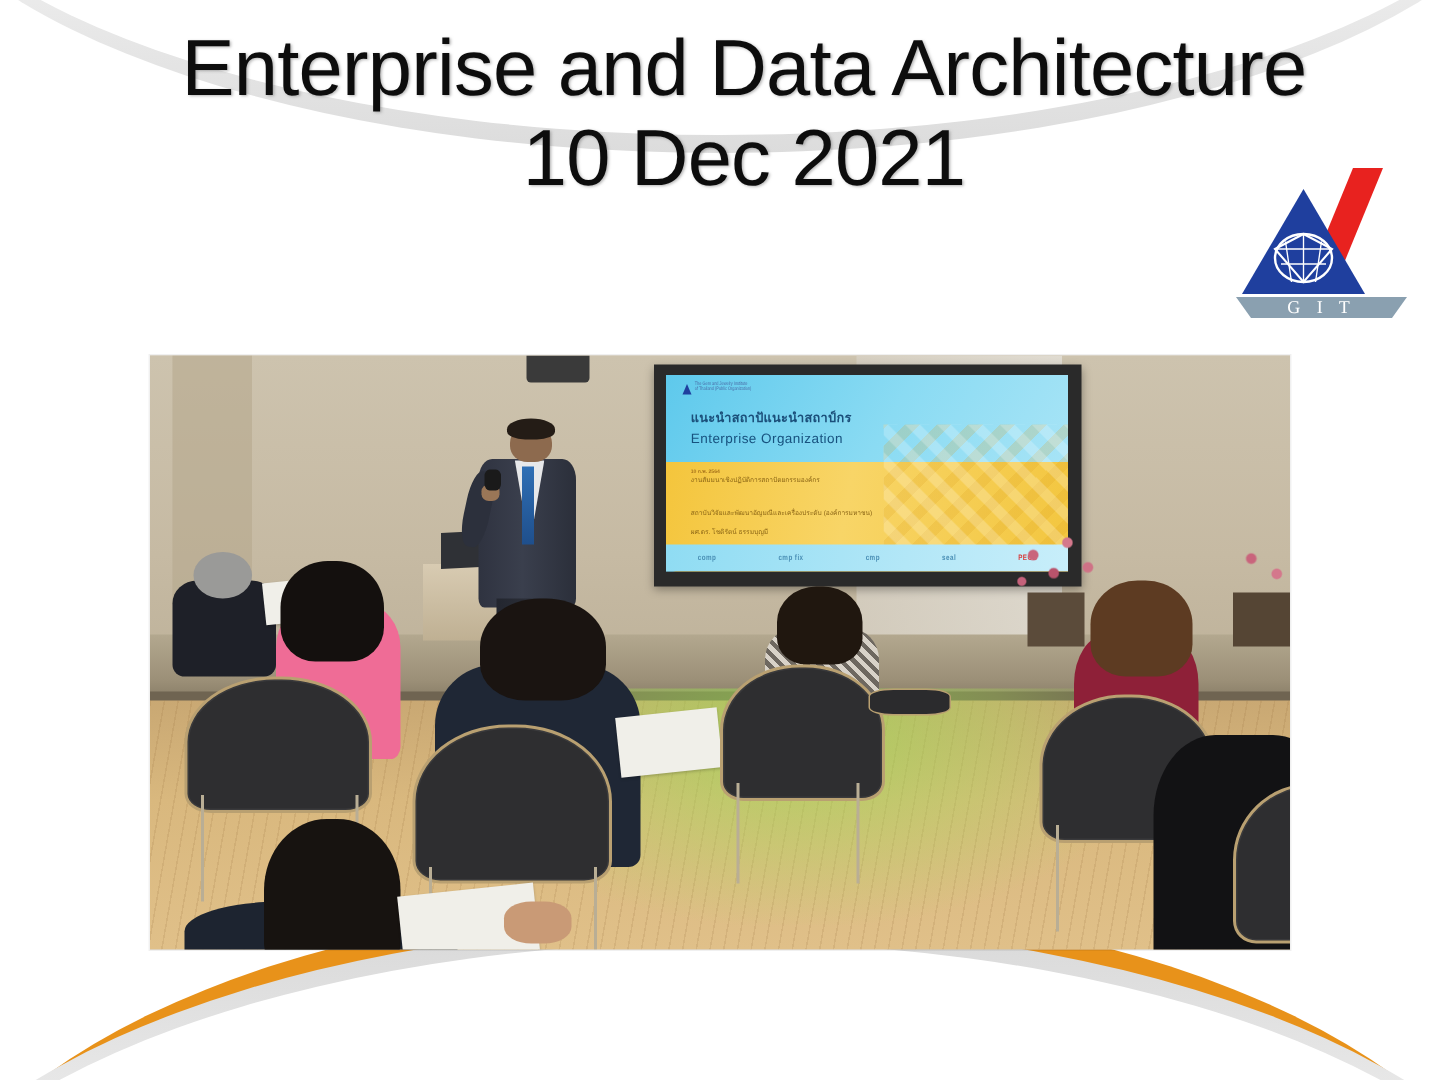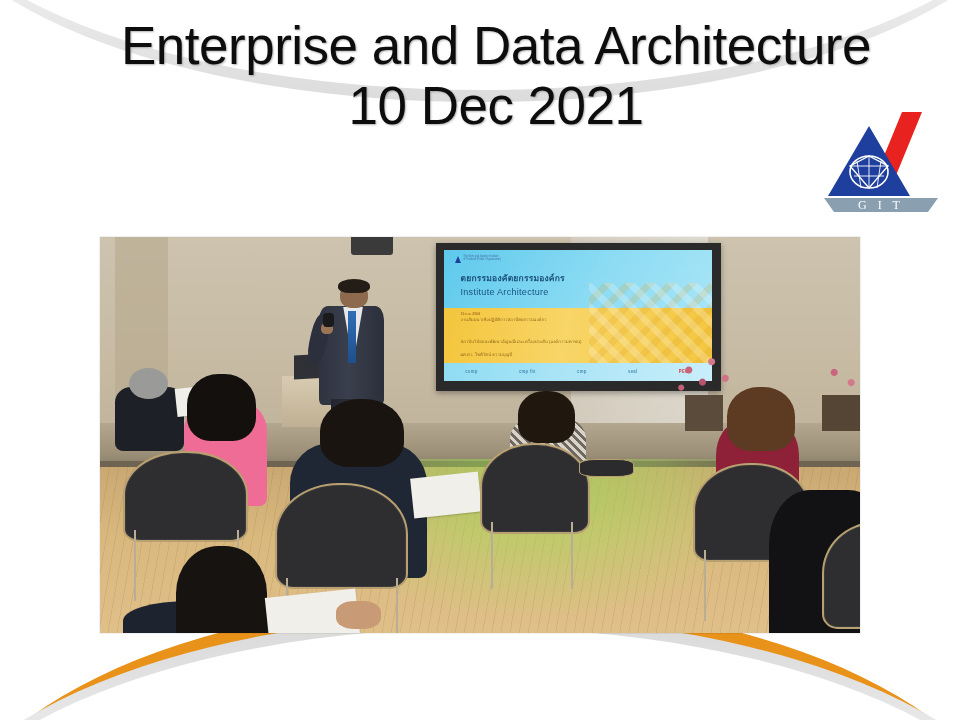--- a/index.html
+++ b/index.html
@@ -388,22 +388,22 @@
           <div class="slide-yellow"></div>
 
           <div class="slide-brandmark">
             <div class="slide-brandtri"></div>
             <div>
               <div class="slide-brandtxt">The Gem and Jewelry Institute</div>
               <div class="slide-brandtxt">of Thailand (Public Organization)</div>
             </div>
           </div>
 
-          <div class="slide-head-th">ตยกรรมองคัตยกรรมองค์กร</div>
-          <div class="slide-head-en">Institute Architecture</div>
+          <div class="slide-head-th">แนะนำสถาปัแนะนำสถาป์กร</div>
+          <div class="slide-head-en">Enterprise Organization</div>
           <div class="slide-date">10 ก.พ. 2564</div>
           <div class="slide-body1">งานสัมมนาเชิงปฏิบัติการสถาปัตยกรรมองค์กร</div>
           <div class="slide-body2">สถาบันวิจัยและพัฒนาอัญมณีและเครื่องประดับ (องค์การมหาชน)</div>
           <div class="slide-body3">ผศ.ดร. โชติรัตน์ ธรรมบุญมี</div>
 
           <div class="slide-logos">
             <div class="slide-logo-txt">comp</div>
             <div class="slide-logo-txt">cmp fix</div>
             <div class="slide-logo-txt">cmp</div>
             <div class="slide-logo-txt">seal</div>

